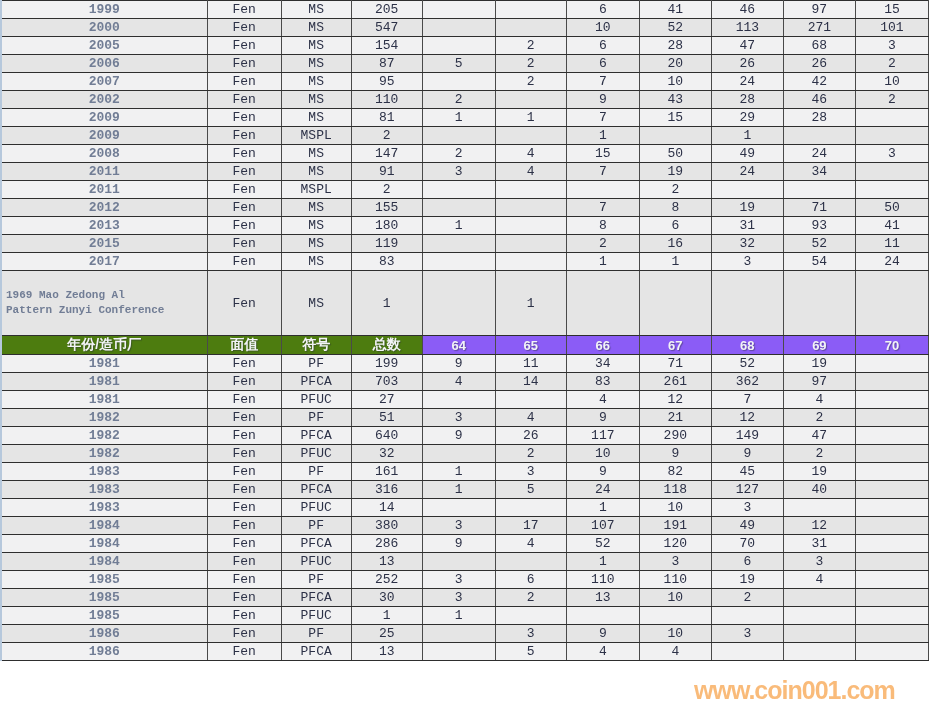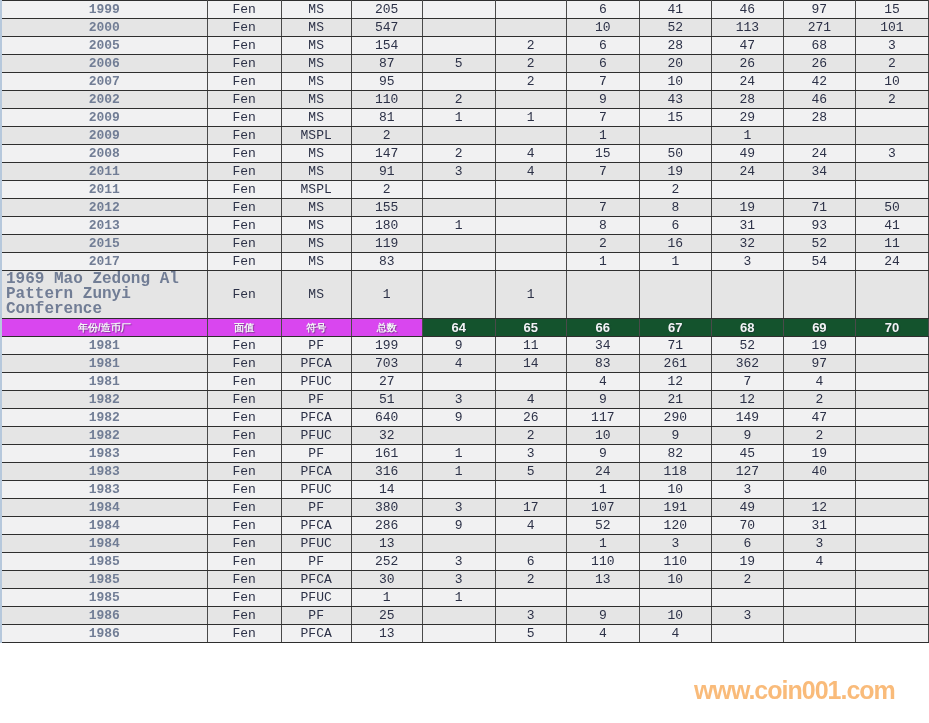--- a/index.html
+++ b/index.html
@@ -36,35 +36,35 @@
     color: #2c3147;
     white-space: nowrap;
   }
   td.name {
     color: #717d95;
     font-weight: bold;
   }
   td.name.pattern {
     text-align: left;
     white-space: pre-wrap;
-    font-size: 16px;
+    font-size: 11px;
     line-height: 15px;
-    padding: 1px 4px;
+    padding: 17px 4px;
   }
   th {
     height: 17px;
     text-align: center;
     vertical-align: middle;
     font-family: "Liberation Sans", sans-serif;
     font-weight: bold;
     color: #f2f3f6;
     text-shadow: 1px 1px 1px rgba(40,44,56,0.45);
   }
-  th.left  { background: #d946ef; font-size: 10px; }
-  th.grade { background: #14532d; font-size: 13px; }
+  th.left  { background: #4d7c0f; font-size: 14px; }
+  th.grade { background: #8b5cf6; font-size: 13px; }
   .watermark {
     position: absolute;
     left: 694px;
     top: 676px;
     font-family: "Liberation Sans", sans-serif;
     font-weight: bold;
     font-size: 25px;
     letter-spacing: -1px;
     color: #f8a855;
     opacity: 0.78;

